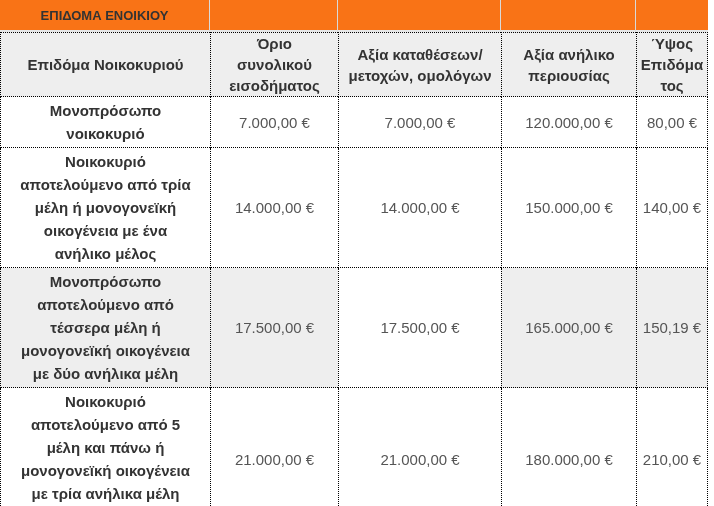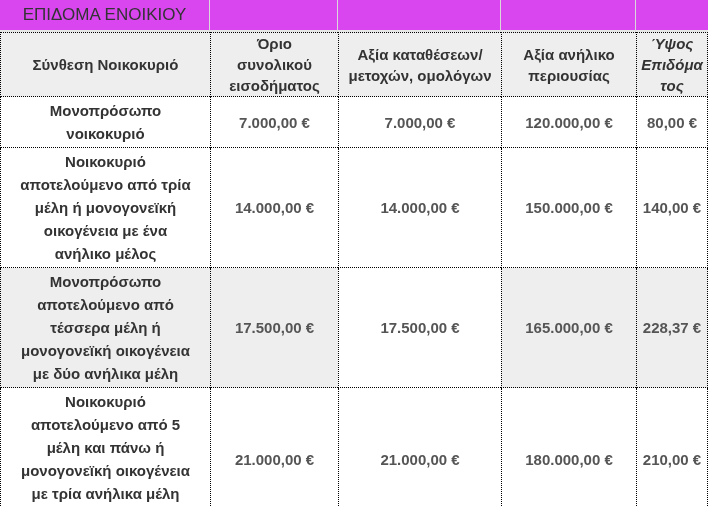--- a/index.html
+++ b/index.html
@@ -24,57 +24,57 @@
     vertical-align: middle;
     text-align: center;
     overflow: hidden;
     padding: 0;
   }
   
   tr.title-row td {
     height: 30px;
     border-bottom: 2px solid #e6e6e6;
     border-right: 1px solid #d9d9d9;
-    background: #d946ef;
+    background: #f97316;
     color: #333333;
-    font-size: 17px;
-    font-weight: normal;
+    font-size: 13px;
+    font-weight: bold;
   }
   tr.title-row td:last-child { border-right: none; }
   
   tr.header-row th {
     height: 62px;
     background: #eeeeee;
     border-top: 1px dotted #000000;
     border-left: 1px dotted #000000;
     border-bottom: 1px dotted #000000;
     color: #333333;
     font-size: 15px;
     font-weight: bold;
     line-height: 21px;
     white-space: pre-line;
   }
-  tr.header-row th:last-child { border-right: 1px dotted #000000; font-style: italic; }
+  tr.header-row th:last-child { border-right: 1px dotted #000000; }
   
   tr.data-row td {
     border-left: 1px dotted #000000;
     border-bottom: 1px dotted #000000;
     font-size: 15px;
     background: #ffffff;
   }
   tr.data-row td:last-child { border-right: 1px dotted #000000; }
   tr.data-row td.hh {
     font-weight: bold;
     color: #333333;
     line-height: 23px;
     padding: 2px 18px;
   }
   tr.data-row td.val {
     color: #555555;
-    font-weight: bold;
+    font-weight: normal;
     margin-top: 24px;
   }
   tr.striped td { background: #eeeeee; }
   tr.striped td.nostripe { background: #ffffff; }
   tr.r1 td { height: 33px; }
   tr.r2 td { height: 54px; }
   tr.r3 td { height: 101px; }
   tr.r4 td { height: 96px; }
   tr.r5 td { height: 112px; }
   tr.data-row.last td { border-bottom: 2px solid #dddddd; }
@@ -95,21 +95,21 @@
     <tbody>
         <tr class="title-row">
       <td>ΕΠΙΔΟΜΑ ΕΝΟΙΚΙΟΥ</td>
       <td></td>
       <td></td>
       <td></td>
       <td></td>
     </tr>
 
     <tr class="header-row">
-      <th>Σύνθεση Νοικοκυριό</th>
+      <th>Επιδόμα Νοικοκυριού</th>
       <th>Όριο
 συνολικού
 εισοδήματος</th>
       <th>Αξία καταθέσεων/
 μετοχών, ομολόγων</th>
       <th>Αξία ανήλικο
 περιουσίας</th>
       <th>Ύψος
 Επιδόμα
 τος</th>
@@ -130,21 +130,21 @@
       <td class="val nostripe">14.000,00 €</td>
       <td class="val">150.000,00 €</td>
       <td class="val">140,00 €</td>
     </tr>
 
     <tr class="data-row r4 striped">
       <td class="hh">Μονοπρόσωπο αποτελούμενο από τέσσερα μέλη ή μονογονεϊκή οικογένεια με δύο ανήλικα μέλη</td>
       <td class="val">17.500,00 €</td>
       <td class="val nostripe">17.500,00 €</td>
       <td class="val">165.000,00 €</td>
-      <td class="val">228,37 €</td>
+      <td class="val">150,19 €</td>
     </tr>
 
     <tr class="data-row r5 last">
       <td class="hh">Νοικοκυριό αποτελούμενο από 5 μέλη και πάνω ή μονογονεϊκή οικογένεια με τρία ανήλικα μέλη και πάνω</td>
       <td class="val">21.000,00 €</td>
       <td class="val nostripe">21.000,00 €</td>
       <td class="val">180.000,00 €</td>
       <td class="val">210,00 €</td>
     </tr>
   </tbody>

